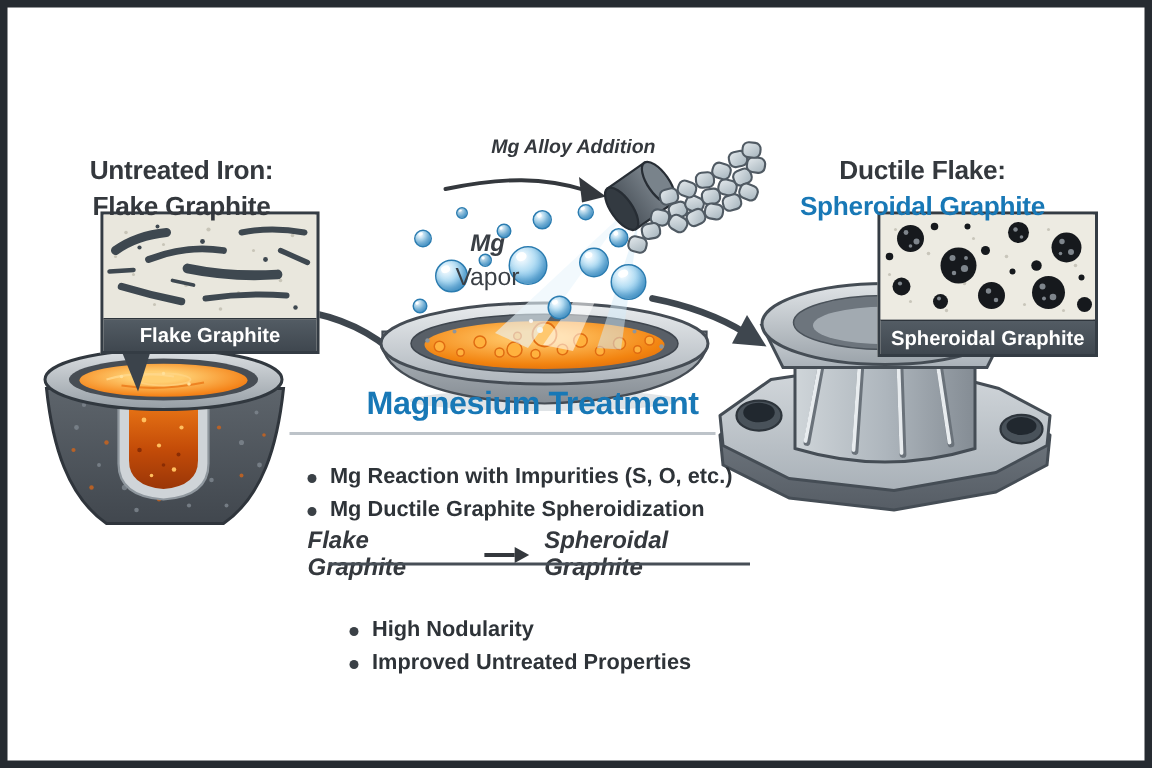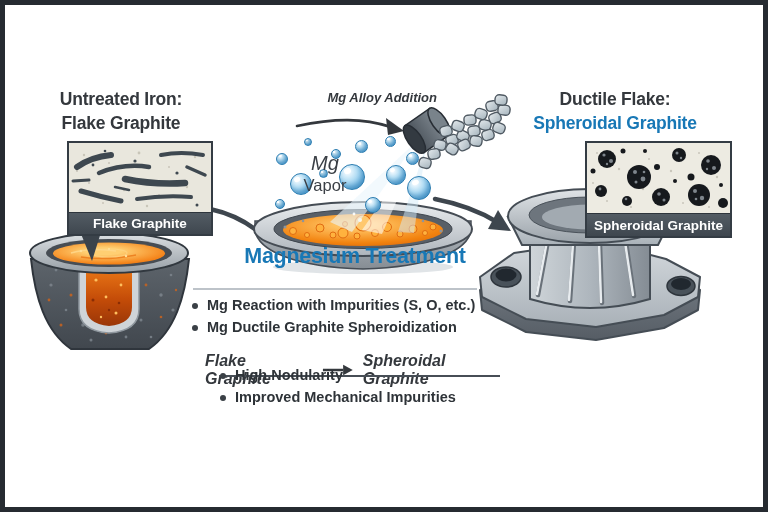--- a/index.html
+++ b/index.html
@@ -5,30 +5,30 @@
   html,body{margin:0;padding:0;background:#fff;}
   *{box-sizing:border-box;}
   #canvas{
     position:relative;width:768px;height:512px;overflow:hidden;
     background:#ffffff;border:5px solid #262b31;
     font-family:"Liberation Sans",sans-serif;
   }
   .abs{position:absolute;}
   
   .h-title{font-weight:bold;font-size:17.5px;line-height:24px;color:#34383d;
-           letter-spacing:-0.2px;text-align:center;}
+           letter-spacing:-0.2px;text-align:center;margin-top:14px;}
   .blue{color:#1878b6;}
   .alloy-label{font-style:italic;font-weight:bold;font-size:13px;color:#34383d;text-align:right;}
   .vapor-block{text-align:center;color:#3a3f45;}
-  .vapor-mg{font-weight:normal;font-style:italic;font-size:20px;line-height:24px;}
+  .vapor-mg{font-weight:bold;font-style:italic;font-size:16px;line-height:24px;}
   .vapor-word{font-size:16.5px;line-height:20px;}
   .treatment-title{font-weight:bold;font-size:21.5px;color:#1878b6;letter-spacing:-0.3px;text-align:center;}
   .rule1{height:2px;background:#bdc3c9;}
   .rule2{height:2px;background:#474e56;}
-  ul.bullets{list-style:none;margin:0;padding:0;}
+  ul.bullets{list-style:none;margin:13px;padding:0;}
   ul.bullets li{display:flex;font-size:14.5px;line-height:21.5px;color:#2e3338;font-weight:bold;}
   ul.bullets li::before{content:"";flex:none;width:6px;height:6px;border-radius:50%;
                         background:#3a4046;margin:8px 9px 0 0;}
   .transform-row{display:flex;align-items:center;justify-content:center;gap:9px;
                  font-style:italic;font-weight:bold;font-size:16px;color:#34383d;}
   
   .micro{border:2.5px solid #343c44;background:#eae8e0;}
   .micro .bar{display:flex;align-items:center;justify-content:center;
               background:linear-gradient(#535c64,#3f474f);
               color:#fff;font-weight:bold;font-size:13.5px;border-top:1px solid #2e353c;}
@@ -303,39 +303,39 @@
     <circle cx="118" cy="32" r="8" fill="#ffc86e" stroke="#e06c12" stroke-width="1.2"></circle>
     <circle cx="115" cy="29" r="2" fill="#fff" opacity="0.85"></circle>
     <g fill="#8d959c">
         <circle cx="40" cy="36" r="1.5"></circle>
         <circle cx="196" cy="40" r="1.5"></circle>
       <circle cx="58" cy="30" r="1.3"></circle>
         <circle cx="178" cy="30" r="1.3"></circle>
       </g>
   </svg>
 
-  <div class="abs z8 treatment-title" style="left:228px;top:239px;width:244px">Magnesium Treatment</div>
+  <div class="abs z8 treatment-title" style="left:228px;top:252px;width:244px">Magnesium Treatment</div>
   <div class="abs z8 rule1" style="left:188px;top:283px;width:284px"></div>
   <ul class="abs z8 bullets" style="left:187px;top:290px;width:300px">
     <li>Mg Reaction with Impurities (S, O, etc.)</li>
     <li>Mg Ductile Graphite Spheroidization</li>
   </ul>
 
   <div class="abs z8 transform-row" style="left:200px;top:347px;width:305px">
     <span>Flake Graphite</span>
     <svg width="34" height="12" viewBox="0 0 34 12">
       <line x1="2" y1="6" x2="23" y2="6" stroke="#34383d" stroke-width="2.6"></line>
       <polygon points="23,0.5 33,6 23,11.5" fill="#34383d"></polygon>
     </svg>
     <span>Spheroidal Graphite</span>
   </div>
   <div class="abs z8 rule2" style="left:214px;top:370px;width:281px"></div>
-  <ul class="abs z8 bullets" style="left:215px;top:360px;width:270px">
+  <ul class="abs z8 bullets" style="left:215px;top:392px;width:270px">
     <li>High Nodularity</li>
-    <li>Improved Mechanical Impurities</li>
+    <li>Improved Untreated Properties</li>
   </ul>
 
   <div class="abs z8 h-title" style="left:527px;top:82px;width:166px">
     <div>Ductile Flake:</div>
     <div class="blue">Spheroidal Graphite</div>
   </div>
 
   <div class="abs z6 micro" style="left:580px;top:136px;width:147px;background:#edebe2">
     <svg width="142" height="70" viewBox="0 0 142 70" style="display:block">
       <rect width="142" height="70" fill="#edebe2"></rect>

